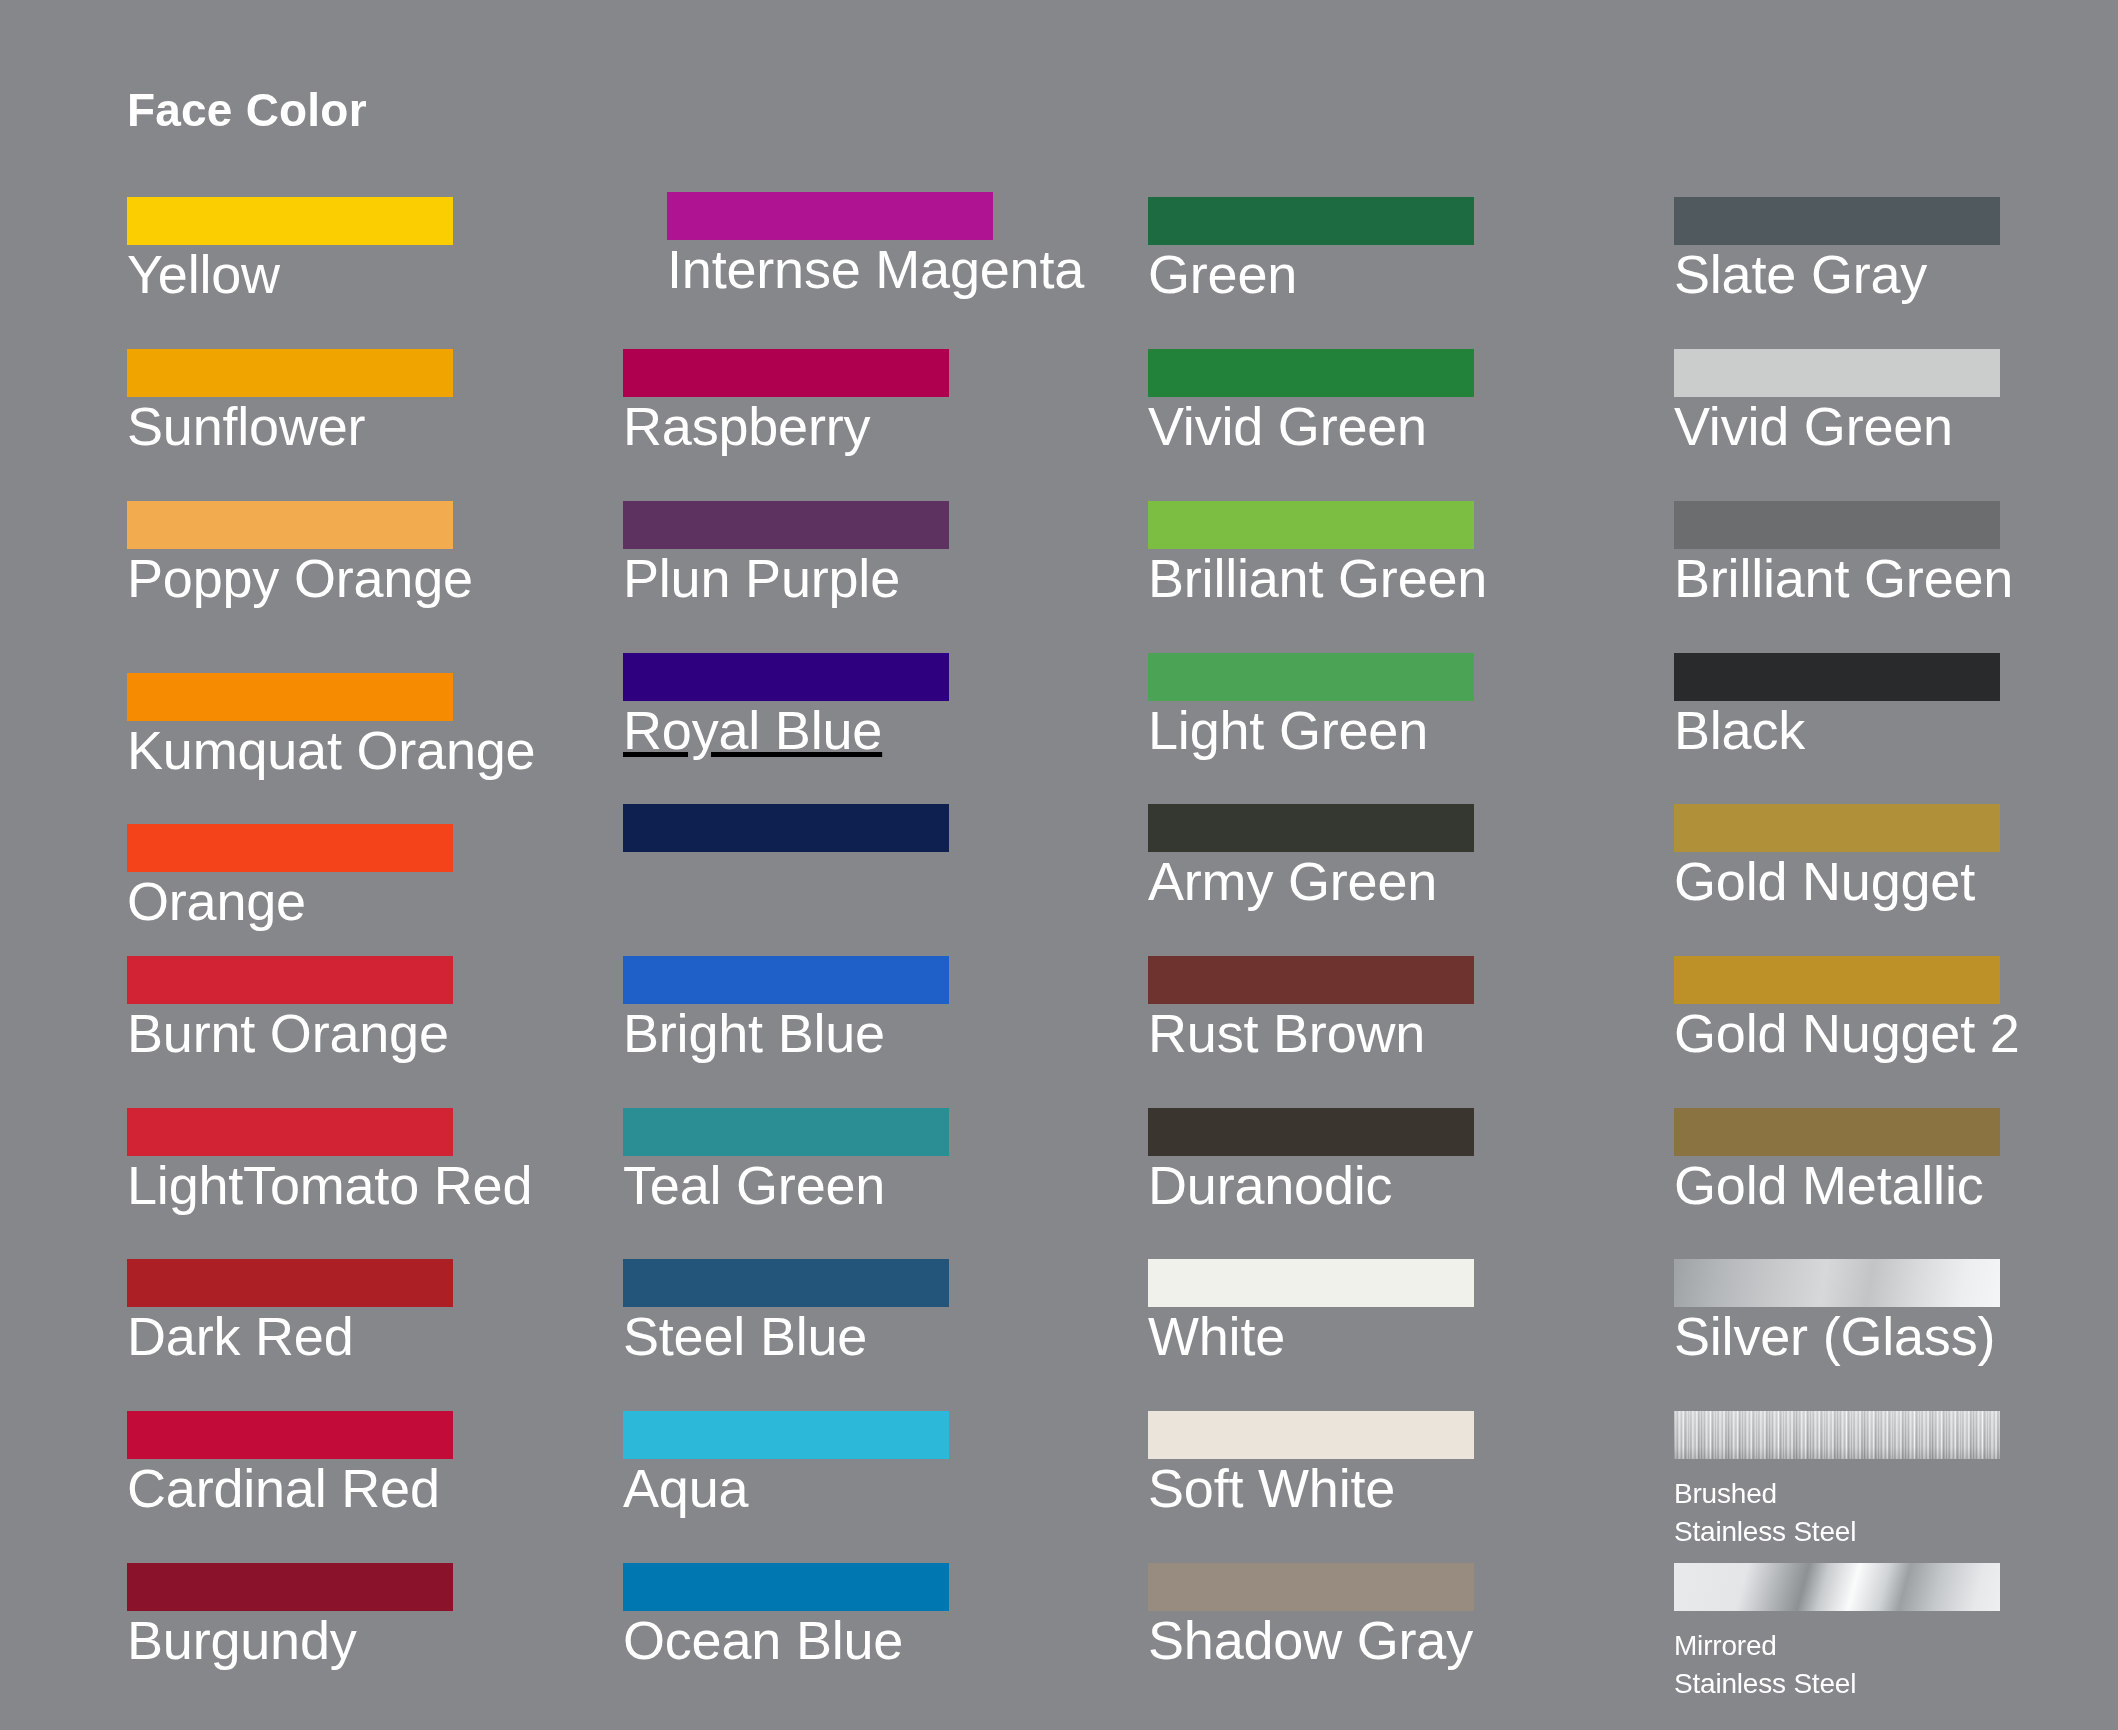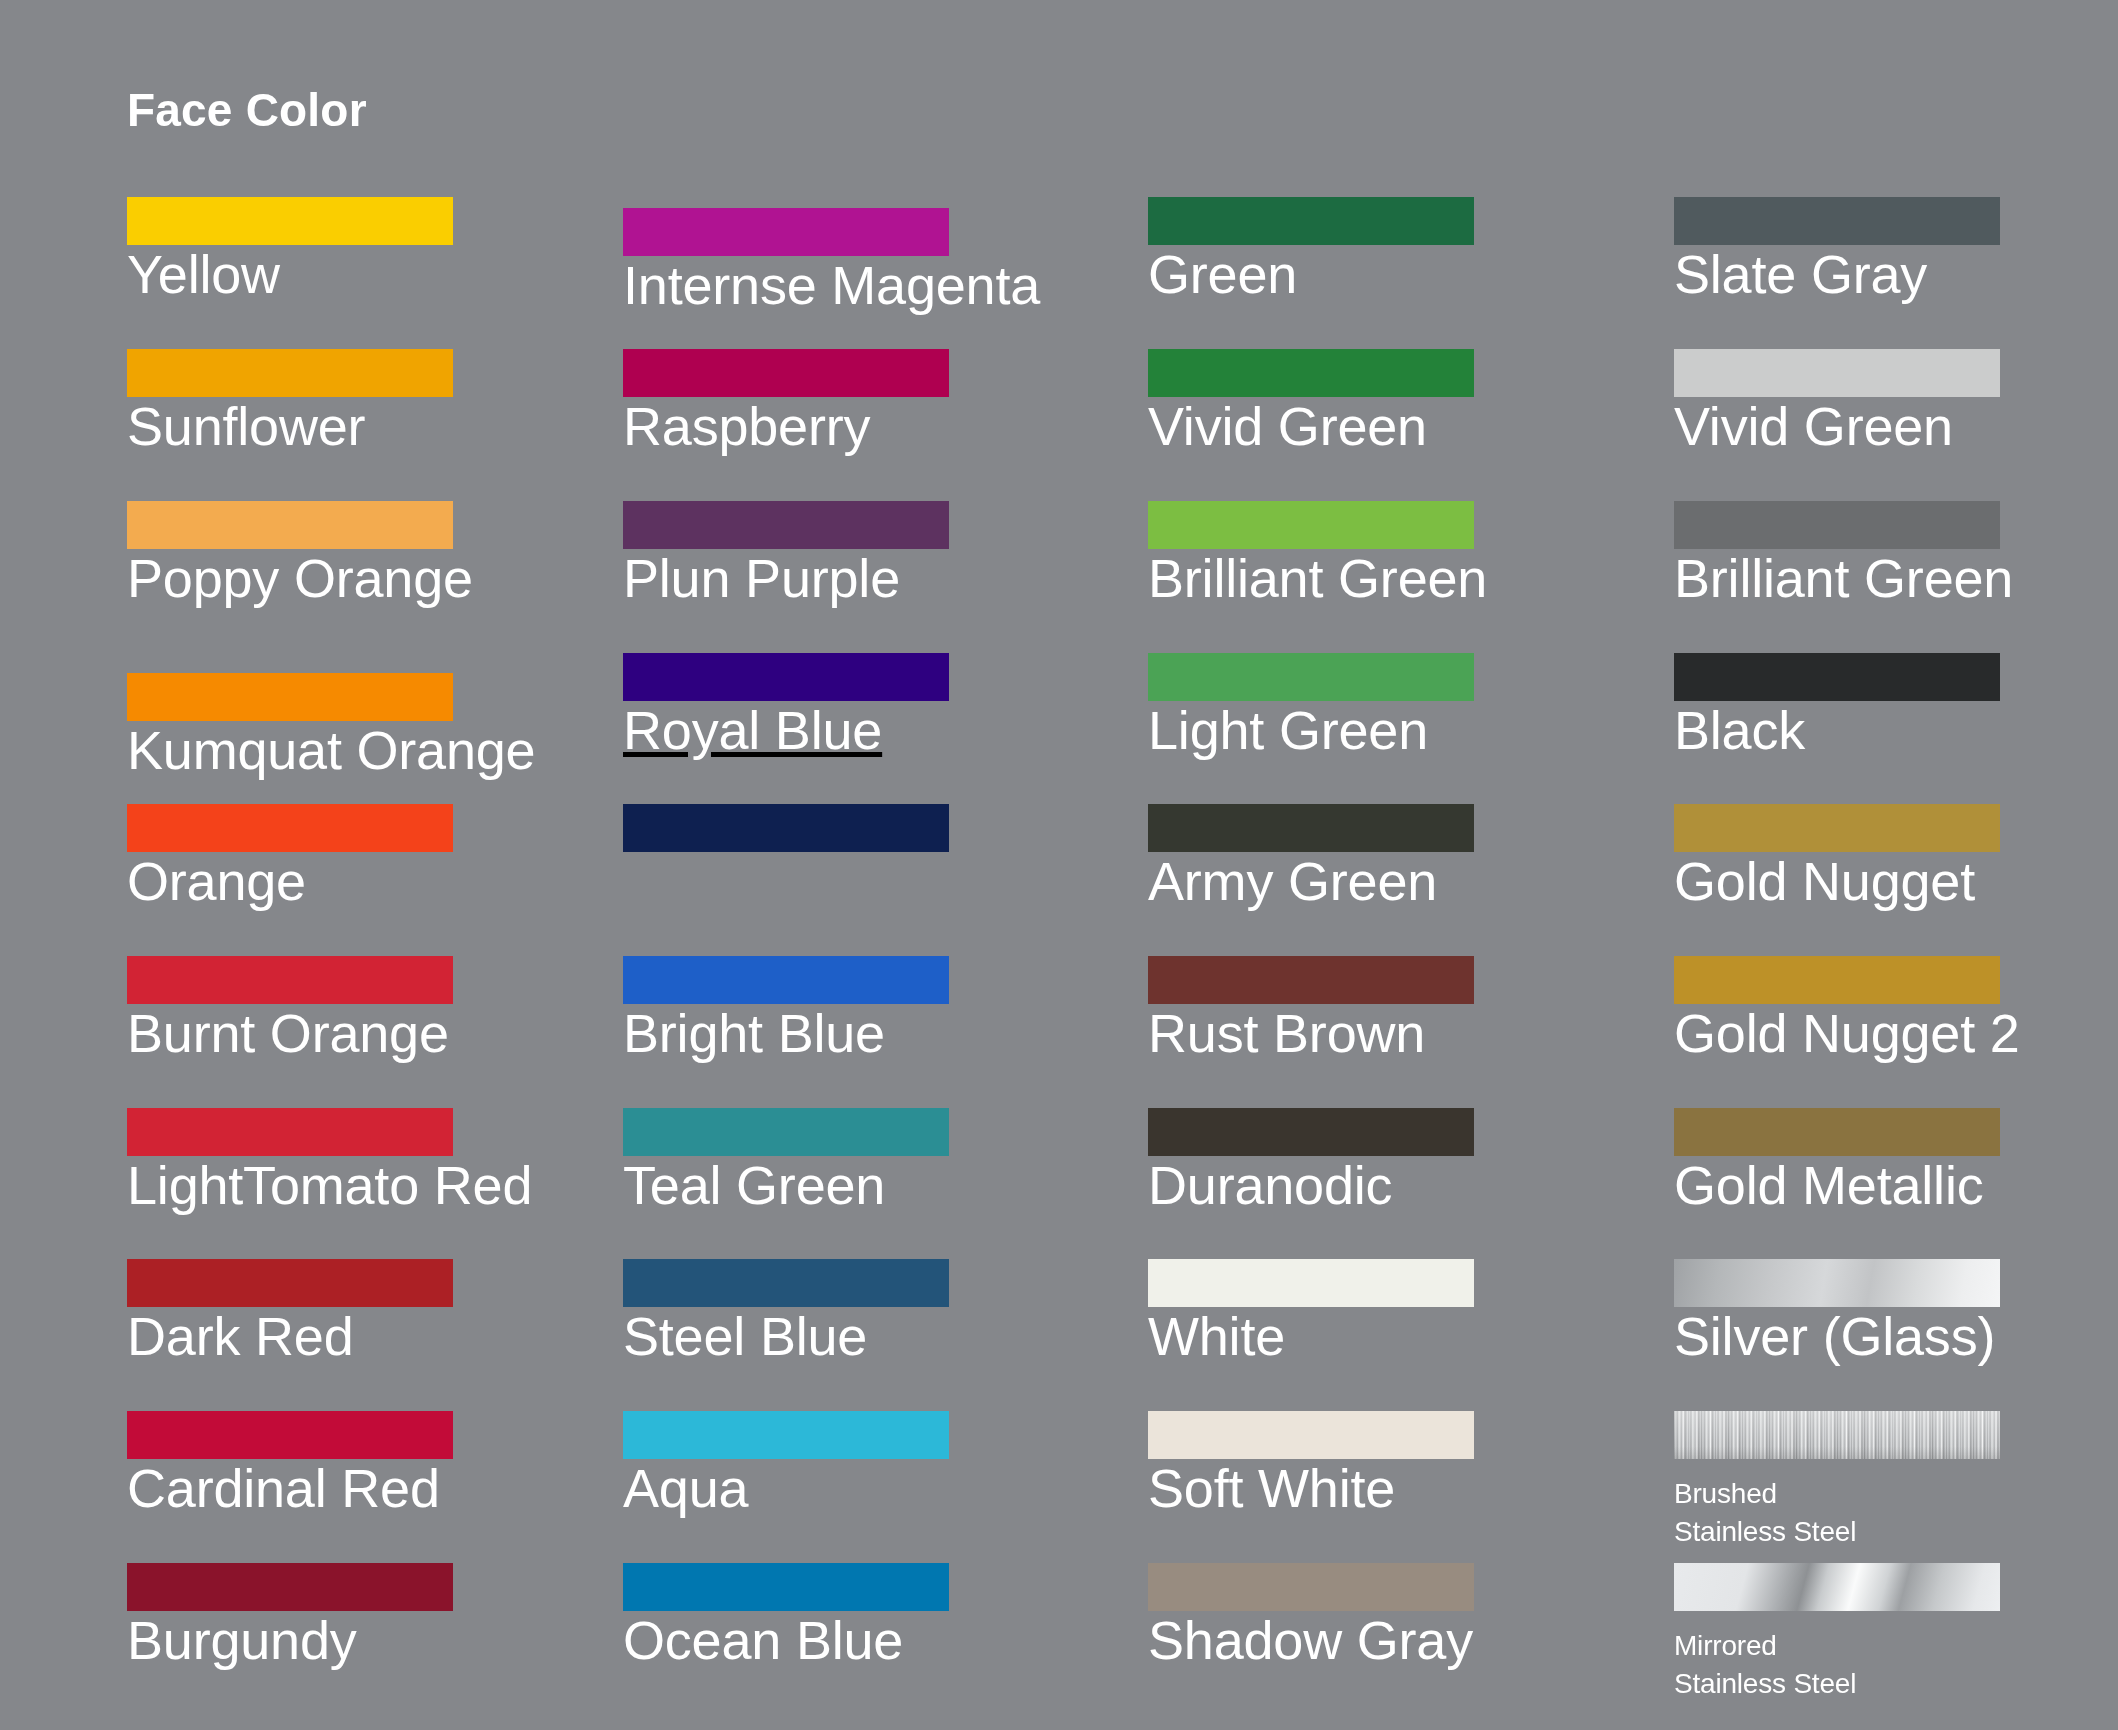--- a/index.html
+++ b/index.html
@@ -87,21 +87,21 @@
           <span class="swatch-label">Sunflower</span>
         </div>
         <div class="swatch-row" style="top: 501px;">
           <span class="swatch" title="#F3AB4F" style="background: rgb(243, 171, 79);"></span>
           <span class="swatch-label">Poppy Orange</span>
         </div>
         <div class="swatch-row" style="top: 673px;">
           <span class="swatch" title="#F68A00" style="background: rgb(246, 138, 0);"></span>
           <span class="swatch-label">Kumquat Orange</span>
         </div>
-        <div class="swatch-row" style="top: 804px;">
+        <div class="swatch-row" style="top: 824px;">
           <span class="swatch" title="#F4421A" style="background: rgb(244, 66, 26);"></span>
           <span class="swatch-label">Orange</span>
         </div>
         <div class="swatch-row" style="top: 956px;">
           <span class="swatch" title="#D22334" style="background: rgb(210, 35, 52);"></span>
           <span class="swatch-label">Burnt Orange</span>
         </div>
         <div class="swatch-row" style="top: 1108px;">
           <span class="swatch" title="#D22334" style="background: rgb(210, 35, 52);"></span>
           <span class="swatch-label">LightTomato Red</span>
@@ -113,21 +113,21 @@
         <div class="swatch-row" style="top: 1411px;">
           <span class="swatch" title="#C20B38" style="background: rgb(194, 11, 56);"></span>
           <span class="swatch-label">Cardinal Red</span>
         </div>
         <div class="swatch-row" style="top: 1563px;">
           <span class="swatch" title="#8A132B" style="background: rgb(138, 19, 43);"></span>
           <span class="swatch-label">Burgundy</span>
         </div>
       </div>
       <div class="column col-1">
-        <div class="swatch-row" style="top: 208px;">
+        <div class="swatch-row" style="top: 192px; margin-left: 44px;">
           <span class="swatch" title="#B01392" style="background: rgb(176, 19, 146);"></span>
           <span class="swatch-label">Internse Magenta</span>
         </div>
         <div class="swatch-row" style="top: 349px;">
           <span class="swatch" title="#AF0050" style="background: rgb(175, 0, 80);"></span>
           <span class="swatch-label">Raspberry</span>
         </div>
         <div class="swatch-row" style="top: 501px;">
           <span class="swatch" title="#5D3260" style="background: rgb(93, 50, 96);"></span>
           <span class="swatch-label">Plun Purple</span>

